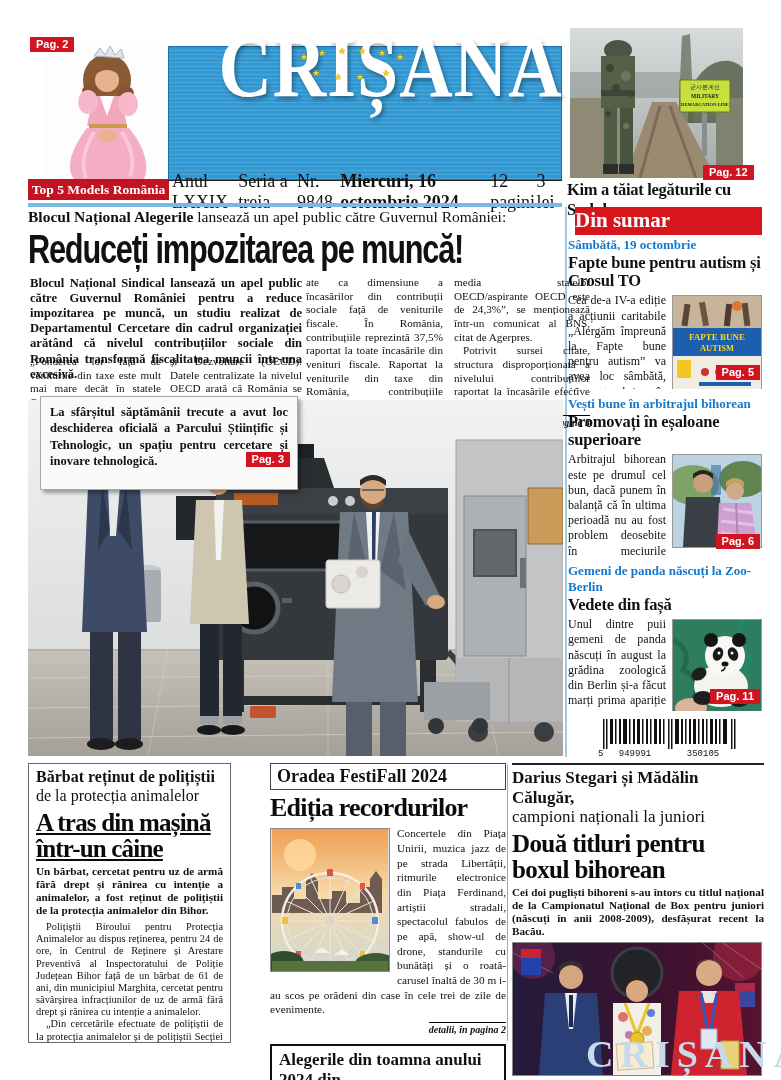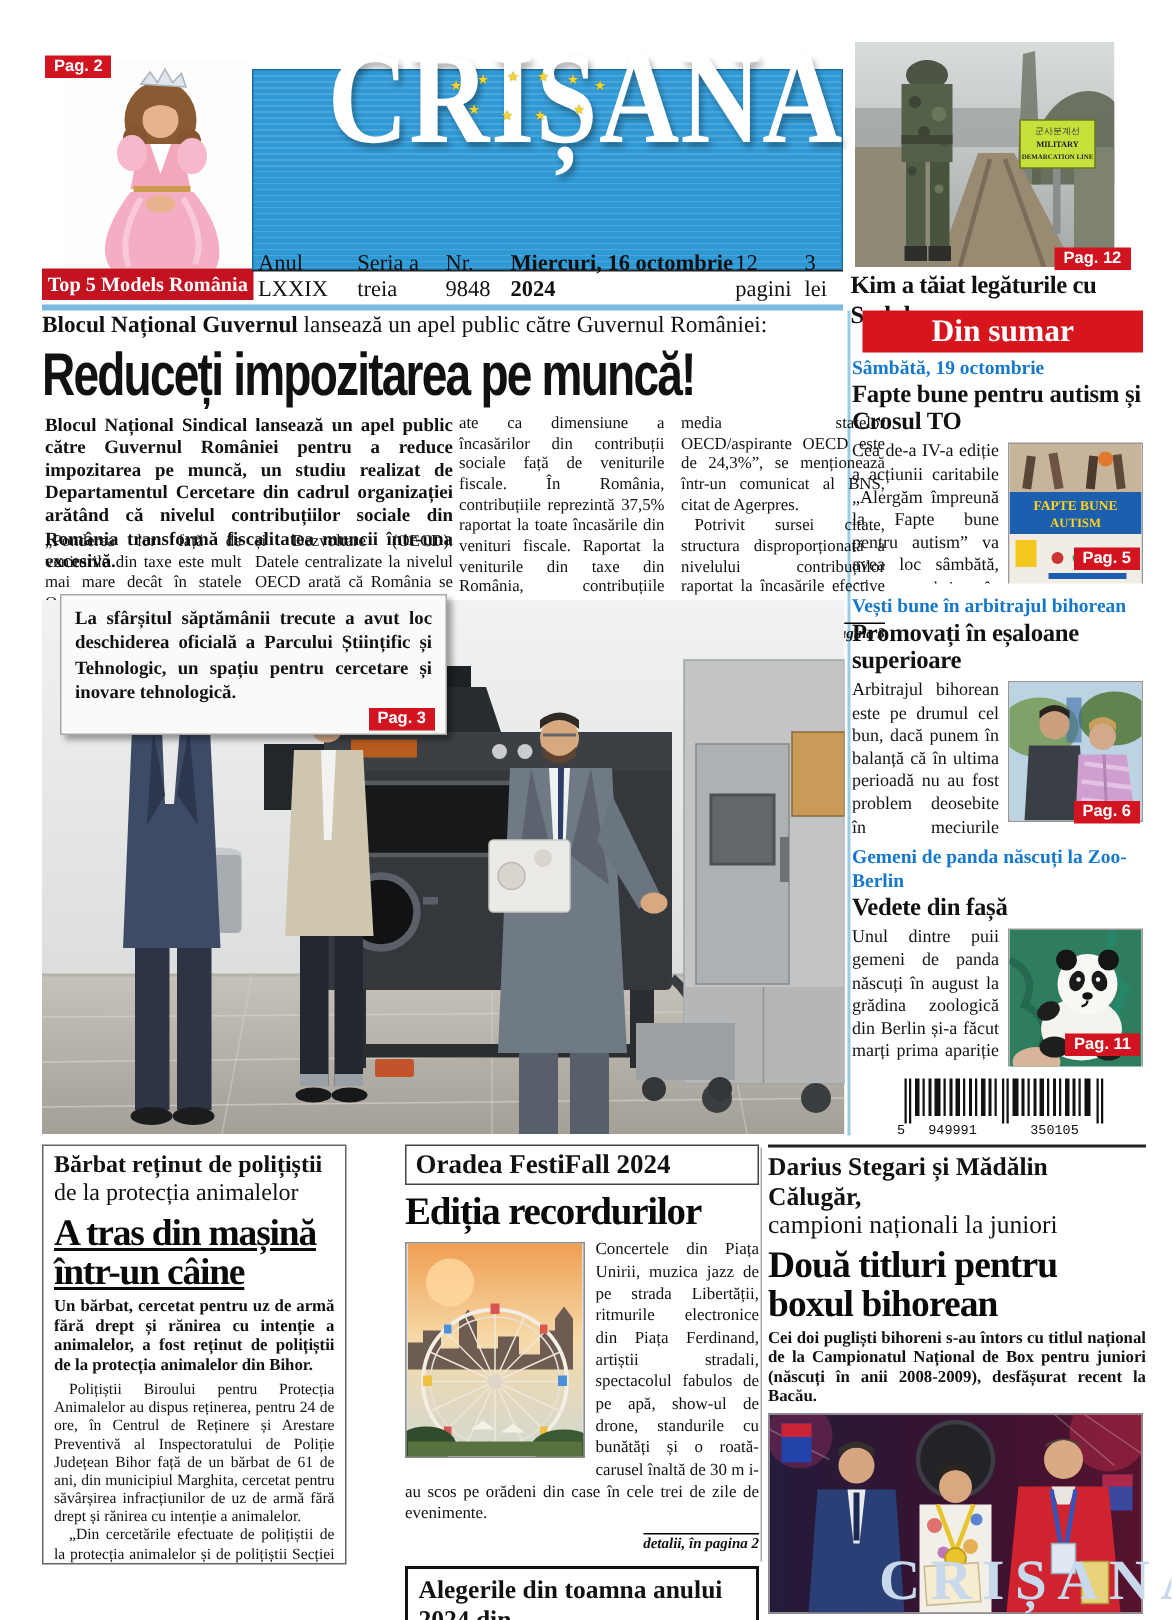--- a/index.html
+++ b/index.html
@@ -21,49 +21,49 @@
       background:#2f99d6;
       background-image:repeating-linear-gradient(0deg,rgba(255,255,255,.14) 0 1px,rgba(0,0,0,0) 1px 4px);
       border:1px solid #1b6fa5;box-sizing:border-box;overflow:hidden;}
   #masthead-tagline{position:absolute;left:0;right:0;top:9px;text-align:center;color:#fff;
       font:bold 13px "Liberation Sans",sans-serif;letter-spacing:2px;z-index:3;}
   #masthead-title{position:absolute;left:0;right:0;top:22px;text-align:center;color:#fff;
       font:bold 74px "Liberation Serif",serif;letter-spacing:1px;transform:scaleY(1.18);transform-origin:center 30px;
       text-shadow:2px 3px 4px rgba(0,0,0,.35);z-index:2;}
   .star{position:absolute;color:#f4d42c;font-size:9px;z-index:4;text-shadow:0 0 1px #8a7a00;}
   #info-bar{position:absolute;left:168px;top:180px;width:394px;height:22px;border-top:1px solid #222;
-      display:flex;justify-content:space-between;align-items:flex-end;font-size:15px;padding:0 4px;box-sizing:border-box;}
+      display:flex;justify-content:space-between;align-items:center;font-size:18px;padding:0 4px;box-sizing:border-box;}
   #info-bar .b{font-weight:bold;}
   #blue-rule{position:absolute;left:28px;top:203px;width:534px;height:4px;background:#79b9e2;}
   #promo-right-img{position:absolute;left:570px;top:28px;width:173px;height:150px;}
   #promo-right-headline{position:absolute;left:567px;top:180px;width:198px;
       font:bold 16.5px "Liberation Serif",serif;letter-spacing:-0.3px;}
   #din-sumar{position:absolute;left:575px;top:207px;width:187px;height:28px;background:#d6151c;
-      color:#fff;font:bold 21px "Liberation Serif",serif;text-align:center;line-height:27px;}
+      color:#fff;font:bold 21px "Liberation Serif",serif;text-align:left;line-height:27px;}
   #side-divider{position:absolute;left:565px;top:207px;width:2px;height:550px;background:#9ccbe8;}
 
   
   #lead-story{position:absolute;left:28px;top:208px;width:534px;height:192px;}
   #lead-kicker{font-size:15.5px;}
   #lead-headline{position:absolute;left:0;top:19px;white-space:nowrap;
       font:bold 31px "Liberation Sans",sans-serif;letter-spacing:-1.2px;
       transform:scale(0.99,1.3);transform-origin:0 0;}
   .ls-col{position:absolute;font-size:11.2px;line-height:1.22;text-align:justify;}
   #ls-lead{position:absolute;left:2px;top:68px;width:272px;font-weight:bold;font-size:12.6px;line-height:1.2;text-align:justify;}
   #ls-colA{left:2px;top:147px;width:131px;}
   #ls-colB{left:142px;top:147px;width:132px;}
   #ls-colC{left:278px;top:68px;width:137px;}
   #ls-colD{left:426px;top:68px;width:136px;}
   #ls-colD .p2{text-indent:9px;}
 
   
   #caption-box{position:absolute;left:40px;top:396px;width:258px;background:#fafaf8;border:1px solid #a8a8a8;
       box-shadow:3px 3px 4px rgba(0,0,0,.35);padding:7px 9px 20px;z-index:6;
       font:bold 12.5px "Liberation Serif",serif;line-height:1.3;text-align:justify;box-sizing:border-box;}
-  #caption-box .badge{right:7px;bottom:2px;}
+  #caption-box .badge{right:7px;bottom:22px;}
   #main-photo{position:absolute;left:28px;top:400px;width:535px;height:356px;z-index:1;}
 
   
   .side-item{position:absolute;left:568px;width:194px;overflow:hidden;}
   .side-kicker{color:#1678cc;font-weight:bold;font-size:13px;margin-bottom:1px;}
   .side-headline{font-weight:bold;font-size:16.5px;line-height:1.1;letter-spacing:-0.2px;margin-bottom:3px;}
   .side-body{font-size:12px;line-height:1.27;text-align:justify;}
   .side-img{float:right;margin:2px 0 3px 6px;border:1px solid #999;}
   #barcode{position:absolute;left:593px;top:716px;width:162px;height:42px;}
 
@@ -184,21 +184,21 @@
     <rect x="33" y="136" width="15" height="10" fill="#2e2f2a"></rect>
       <rect x="49" y="136" width="15" height="10" fill="#2e2f2a"></rect>
   </svg>
   <span class="badge" style="left:703px;top:165px;">Pag. 12</span>
   <div id="promo-right-headline">Kim a tăiat legăturile cu Sudul</div>
 
   <div id="din-sumar">Din sumar</div>
   <div id="side-divider"></div>
 
   <div id="lead-story">
-    <div id="lead-kicker"><b>Blocul Național Guvernul</b><span> lansează un apel public către Guvernul României:</span></div>
+    <div id="lead-kicker"><b>Blocul Național Alegerile</b><span> lansează un apel public către Guvernul României:</span></div>
     <div id="lead-headline">Reduceți impozitarea pe muncă!</div>
     <div id="ls-lead">Blocul Național Sindical lansează un apel public către Guvernul României pentru a reduce impozitarea pe muncă, un studiu realizat de Departamentul Cercetare din cadrul organizației arătând că nivelul contribuțiilor sociale din România transformă fiscalitatea muncii într-una excesivă.</div>
     <div id="ls-colA" class="ls-col">„Ponderea lor față de veniturile din taxe este mult mai mare decât în statele Organizației pentru Cooperare Economică</div>
     <div id="ls-colB" class="ls-col">și Dezvoltare (OECD). Datele centralizate la nivelul OECD arată că România se află pe poziția 6 din 37 de economii studi-</div>
     <div id="ls-colC" class="ls-col">ate ca dimensiune a încasărilor din contribuții sociale față de veniturile fiscale. În România, contribuțiile reprezintă 37,5% raportat la toate încasările din venituri fiscale. Raportat la veniturile din taxe din România, contribuțiile reprezintă astfel 37,5% din acestea în timp ce</div>
     <div id="ls-colD" class="ls-col">
       <div>media statelor OECD/aspirante OECD este de 24,3%”, se menționează într-un comunicat al BNS, citat de Agerpres.</div>
       <div class="p2">Potrivit sursei citate, structura disproporționată a nivelului contribuțiilor raportat la încasările efective din impozite...</div>
       <div class="jump"><span>continuare, în pagina 3</span></div>
     </div>

